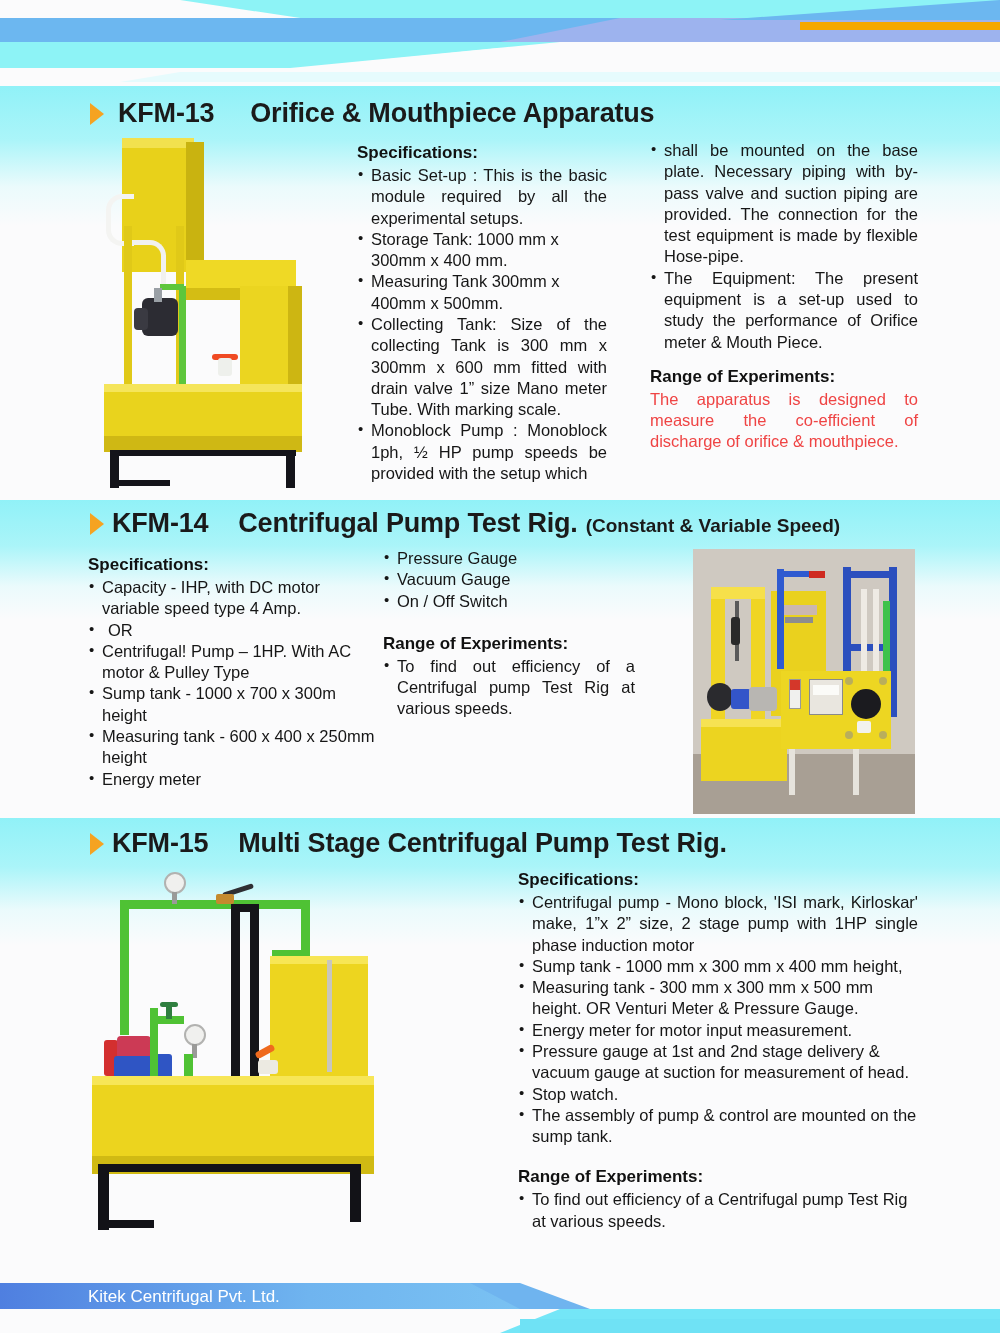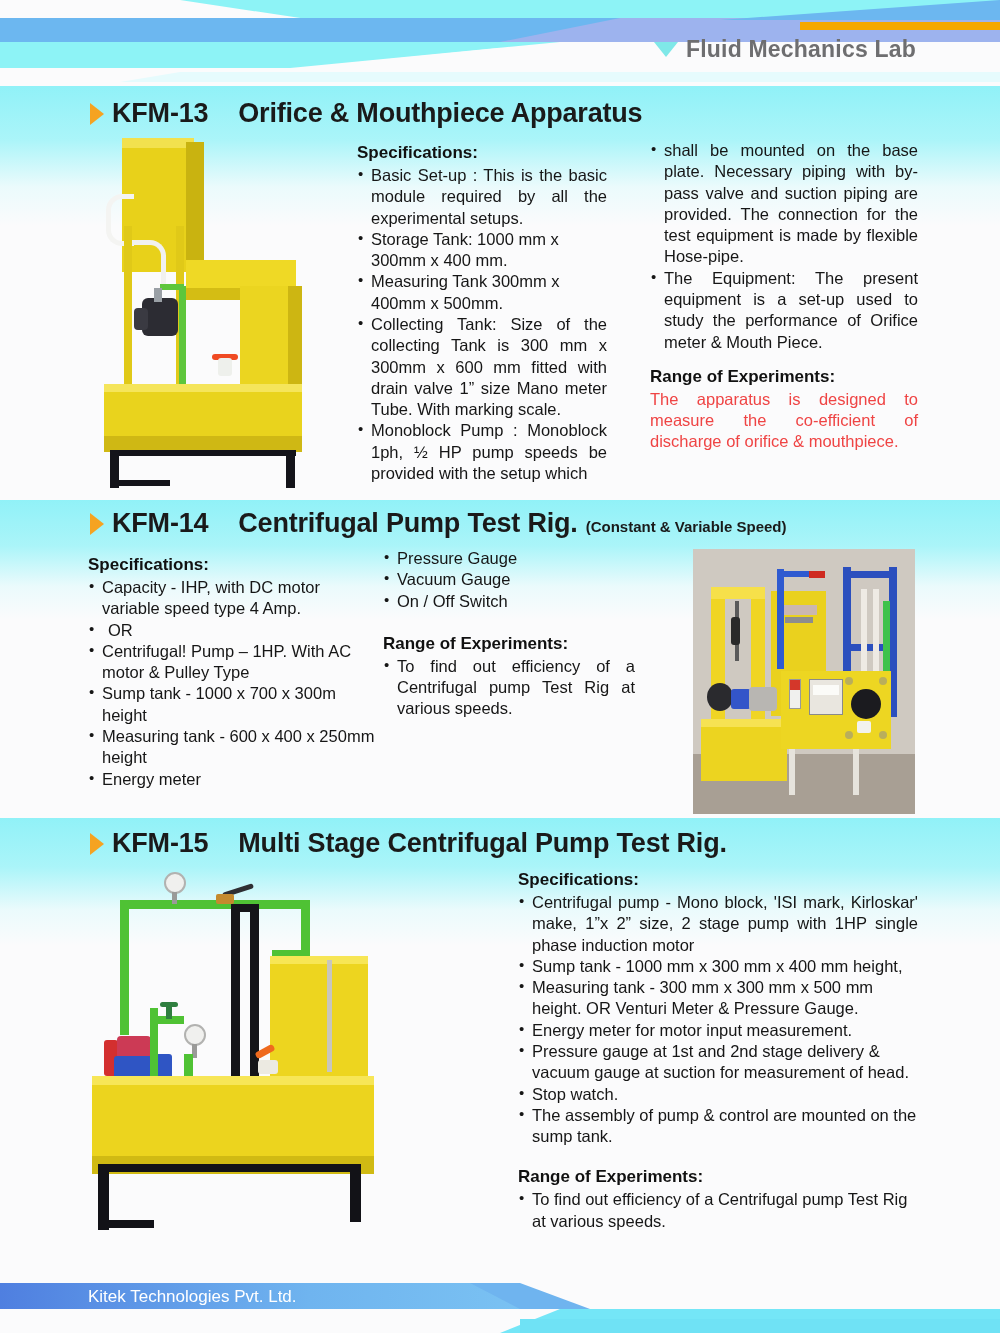--- a/index.html
+++ b/index.html
@@ -131,21 +131,21 @@
   }
   .sec-code {
     font-size: 27px; font-weight: bold; color: #1a1a1a;
     letter-spacing: -0.2px;
   }
   .sec-name {
     font-size: 27px; font-weight: bold; color: #1a1a1a;
     margin-left: 30px; letter-spacing: -0.2px;
   }
   .sec-suffix {
-    font-size: 15px; font-weight: bold; color: #1a1a1a;
+    font-size: 19px; font-weight: bold; color: #1a1a1a;
     margin-left: 8px;
   }
 
   
   .txt-col { position: absolute; z-index: 3; }
   .blk-title {
     font-size: 17px; font-weight: bold; color: #111;
     margin-bottom: 2px;
   }
   ul.bullets { list-style: none; }
@@ -220,28 +220,24 @@
     <div class="hdr-shape hdr-cyan-mid"></div>
     <div class="hdr-shape hdr-blue"></div>
     <div class="hdr-shape hdr-periwinkle"></div>
     <div class="hdr-shape hdr-blue-tr"></div>
     <div class="hdr-shape hdr-cyan-low"></div>
     <div class="hdr-shape hdr-white-diag"></div>
     <div class="hdr-shape hdr-orange"></div>
     <div class="hdr-shape hdr-cyan-sliver"></div>
   </div>
 
-  <div class="lab-title-wrap">
-    <div class="tri-down"></div>
-    <div class="lab-title">Fluid Mechanics Lab</div>
-  </div>
 
   <div class="sec-grad" style="top:86px; height:140px;"></div>
 
-  <div class="sec-heading" style="top:98px; left:90px;">
+  <div class="sec-heading" style="top:98px; left:90px;gap:6px;">
     <div class="tri-right"></div>
     <span class="sec-code">KFM-13</span>
     <span class="sec-name">Orifice &amp; Mouthpiece Apparatus</span>
   </div>
 
   <div class="photo" style="top:136px; left:100px; width:235px; height:355px;">
 
     <div class="ph-inner" style="top:6px; left:22px; width:72px; height:130px; background:#e8d11a;"></div>
     <div class="ph-inner" style="top:2px; left:22px; width:72px; height:10px; background:#f2e14e;"></div>
     <div class="ph-inner" style="top:6px; left:86px; width:18px; height:132px; background:#c9b310;"></div>
@@ -453,16 +449,16 @@
     <ul class="bullets">
       <li>To find out efficiency of a Centrifugal pump Test Rig at various speeds.</li>
     </ul>
   </div>
 
   <div class="footer-band">
     <div class="ft-blue-bar"></div>
     <div class="ft-blue-diag"></div>
     <div class="ft-cyan"></div>
     <div class="ft-cyan2"></div>
-    <div class="ft-text">Kitek Technologies Pvt. Ltd.</div>
+    <div class="ft-text">Kitek Centrifugal Pvt. Ltd.</div>
   </div>
 
 </div>
 
 </body></html>

